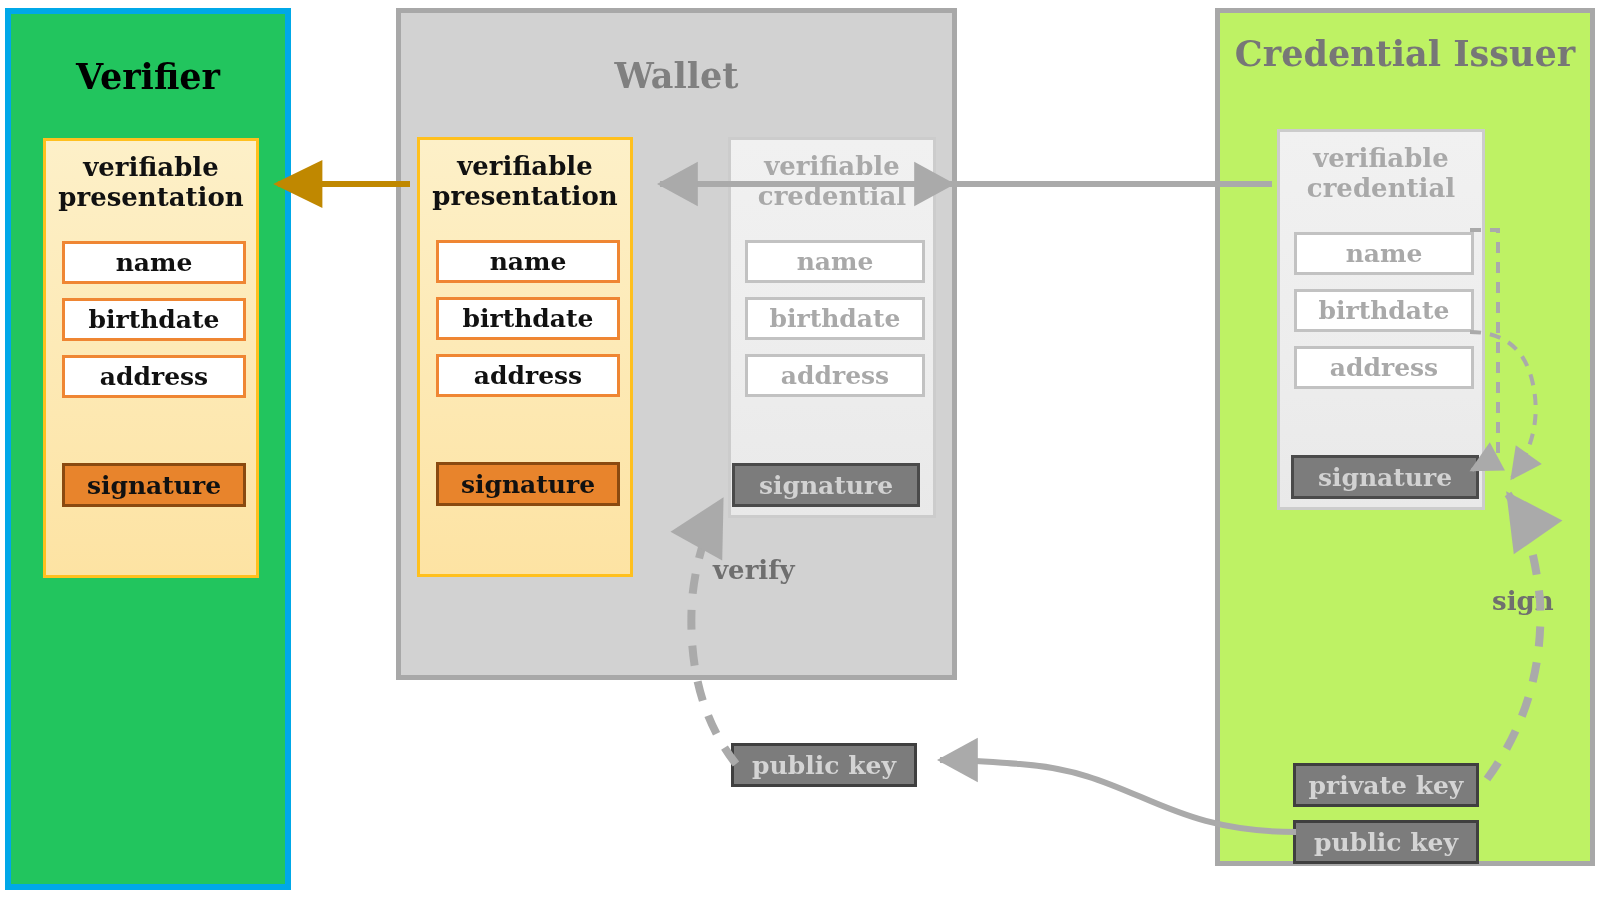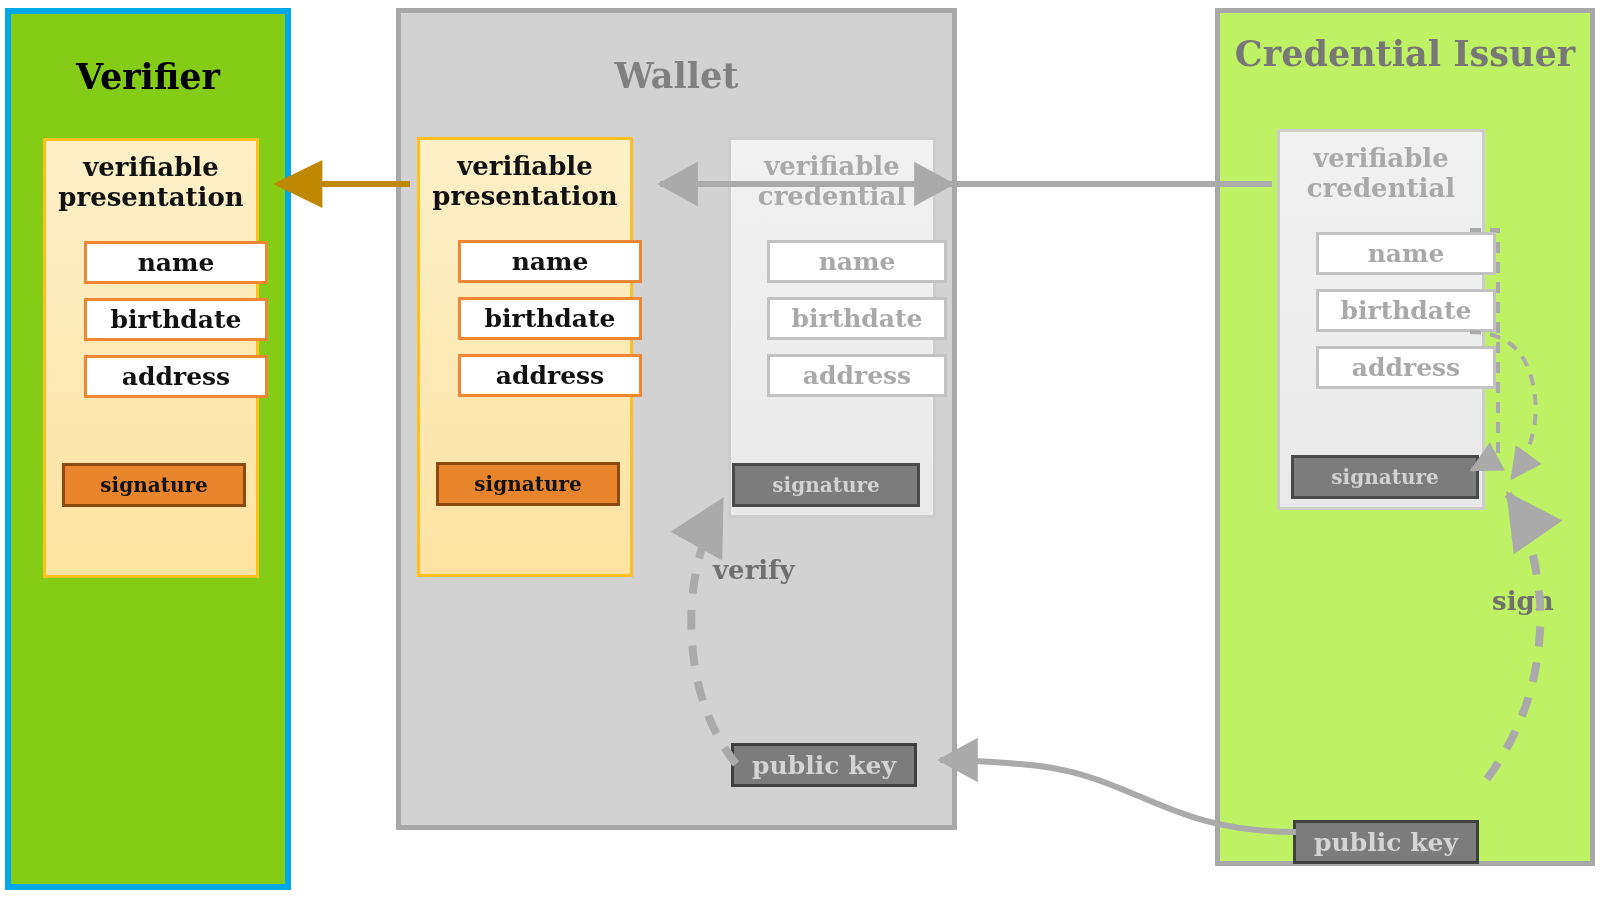--- a/index.html
+++ b/index.html
@@ -23,31 +23,31 @@
   .panel-title {
     position: absolute;
     left: 0; right: 0;
     text-align: center;
     font-weight: bold;
     line-height: 1.08;
   }
 
   #panel-verifier {
     left: 5px; top: 8px; width: 286px; height: 882px;
-    background: #84cc16;
+    background: #22c55e;
     border: 6px solid #00a8e8;
   }
   #title-verifier {
     top: 44px;
     font-size: 35px;
     color: #000000;
   }
 
   #panel-wallet {
-    left: 396px; top: 8px; width: 561px; height: 822px;
+    left: 396px; top: 8px; width: 561px; height: 672px;
     background: #d2d2d2;
     border: 5px solid #a8a8a8;
   }
   #title-wallet {
     top: 44px;
     font-size: 35px;
     color: #808080;
   }
 
   #panel-issuer {
@@ -76,27 +76,26 @@
   }
   .field {
     position: absolute;
     box-sizing: border-box;
     text-align: left;
     font-weight: bold;
     font-size: 25px;
     display: flex;
     align-items: center;
     justify-content: center;
-    margin-left: 22px;
   }
   .sig {
     position: absolute;
     box-sizing: border-box;
     font-weight: bold;
-    font-size: 20px;
+    font-size: 25px;
     display: flex;
     align-items: center;
     justify-content: center;
   }
 
   
   .vp-card {
     background: linear-gradient(to bottom, #fdf0c8 0%, #fde9b4 55%, #fde3a3 100%);
     border: 3px solid #ffc01e;
     padding-left: 33px;
@@ -207,20 +206,21 @@
 
     <div class="card vc-card" style="left:57px; top:116px; width:208px; height:381px;">
       <div class="card-title" style="top:12px;">verifiable credential</div>
       <div class="field vc-field" style="left:14px; top:100px; width:180px; height:43px;">name</div>
       <div class="field vc-field" style="left:14px; top:157px; width:180px; height:43px;">birthdate</div>
       <div class="field vc-field" style="left:14px; top:214px; width:180px; height:43px;">address</div>
     </div>
 
     <div class="sig vc-sig" style="position:absolute; left:71px; top:442px; width:188px; height:44px;">signature</div>
 
+    <div class="keybox" style="left:73px; top:750px; width:186px; height:44px;">private key</div>
     <div class="keybox" style="left:73px; top:807px; width:186px; height:44px;">public key</div>
 
     <div class="edge-label" style="left:249px; top:573px;margin-left:23px;">sign</div>
   </div>
 
   <svg id="arrows" viewBox="0 0 1600 900" width="1600" height="900">
     <defs>
       <marker id="mk-gold" markerWidth="9" markerHeight="9" refX="7.6" refY="4.5" orient="auto" markerUnits="strokeWidth">
         <path d="M0.2,0.5 L8.4,4.5 L0.2,8.5 Z" fill="#c08800"></path>
       </marker>

